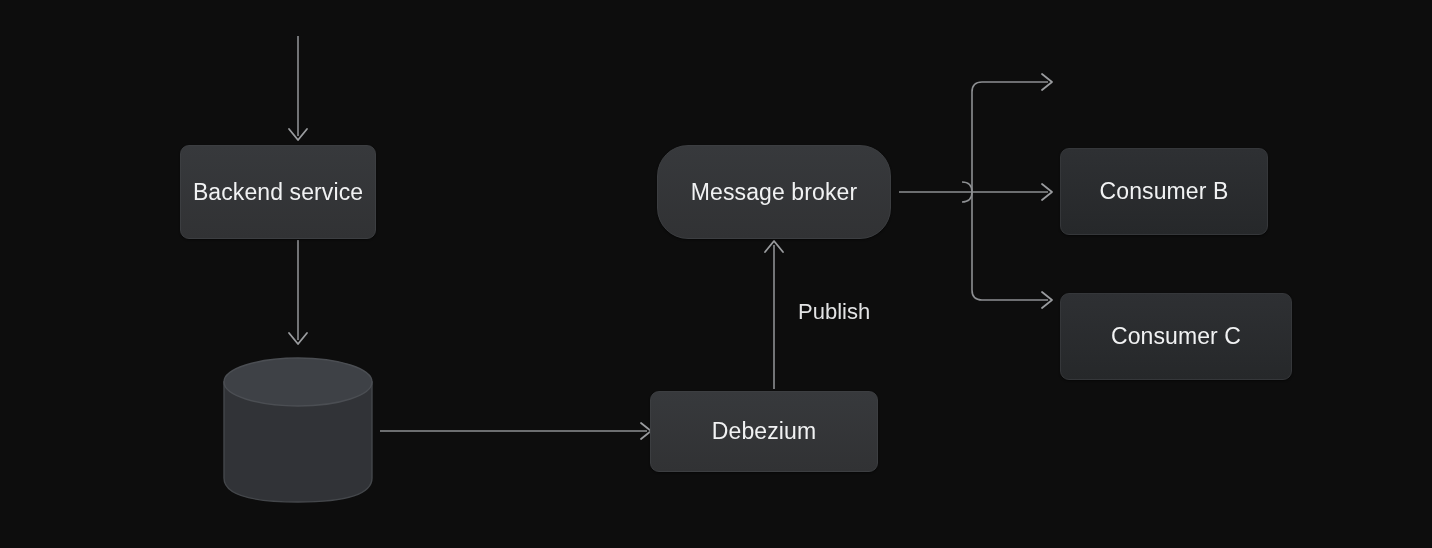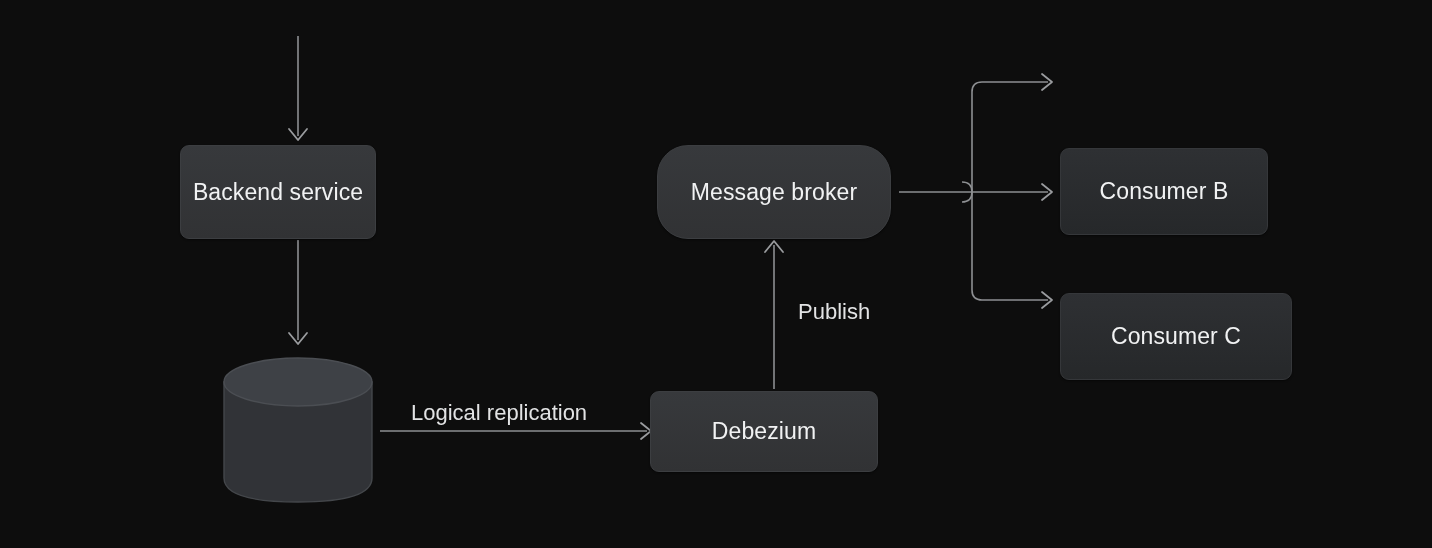--- a/index.html
+++ b/index.html
@@ -149,17 +149,16 @@
 
   <div class="node node-dark" style="left:1060px; top:148px; width:208px; height:87px;">
     <span>Consumer B</span>
   </div>
 
   <div class="node node-dark" style="left:1060px; top:256px; width:232px; height:87px;margin-top:37px;">
     <span>Consumer C</span>
   </div>
 
 
-  <div class="edge-label" style="left:411px; top:400px;">Logical replication</div>
 
   <div class="edge-label" style="left:786px; top:299px;margin-left:12px;">Publish</div>
 
 </div>
 
 </body></html>

